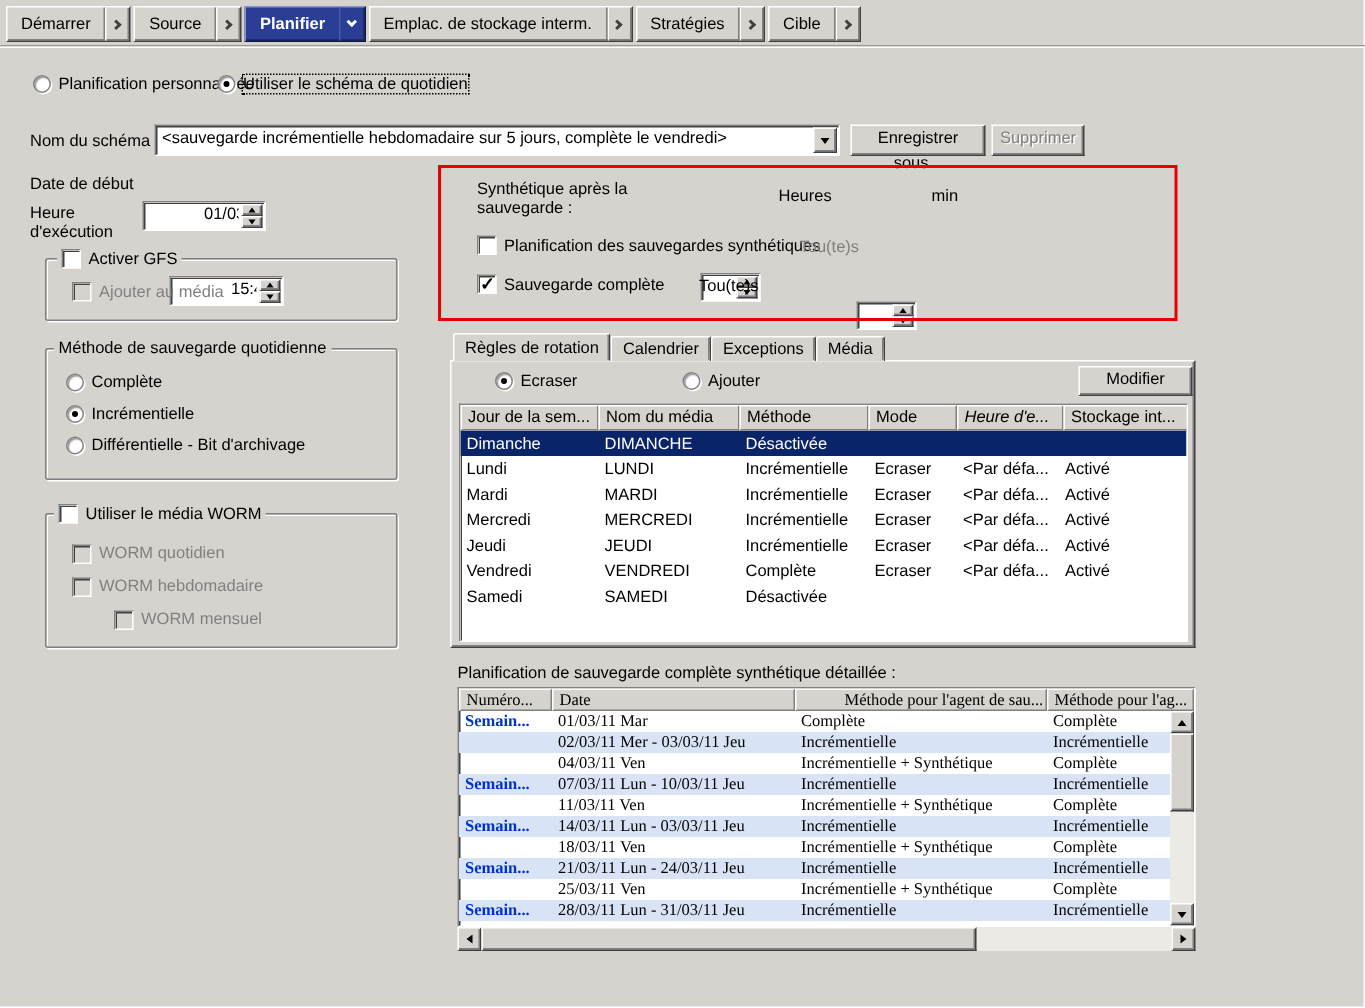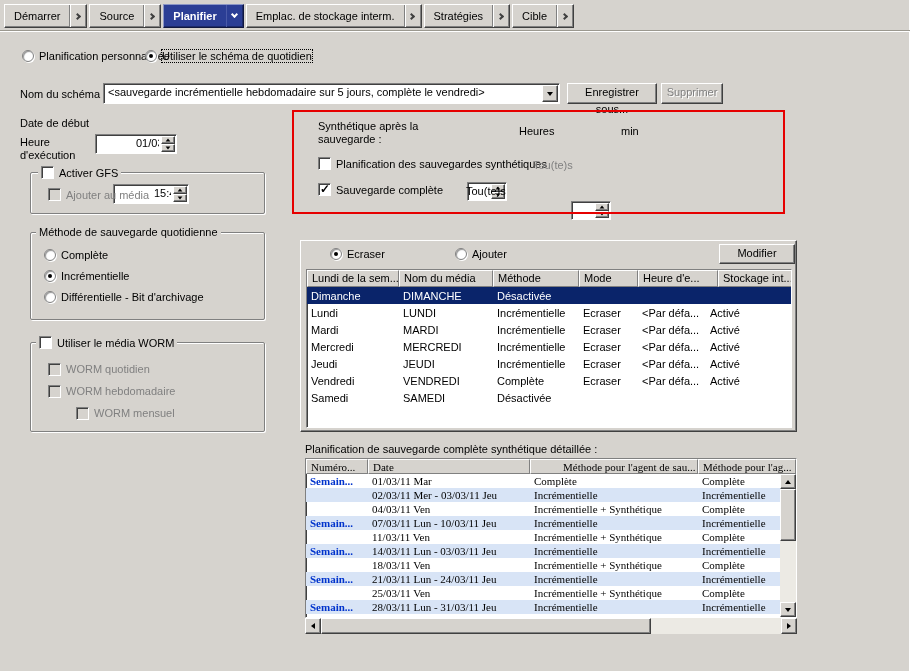--- a/index.html
+++ b/index.html
@@ -306,44 +306,62 @@
         <span class="cb disabled"></span>
         <span class="dis">WORM hebdomadaire</span>
       </div>
 
       <div class="ctl" style="height:22px;padding-left:28px;">
         <span class="cb disabled"></span>
         <span class="dis">WORM mensuel</span>
       </div>
     </div>
 
+  <div class="abs rtabs">
+
+      <div class="rtab rtab-active">
+        <span>Règles de rotation</span>
+      </div>
+
+      <div class="rtab">
+        <span>Calendrier</span>
+      </div>
+
+      <div class="rtab">
+        <span>Exceptions</span>
+      </div>
+
+      <div class="rtab">
+        <span>Média</span>
+      </div>
+    </div>
   <div class="abs raised panel" style="left:300px; top:240px; width:497px; height:192px;"></div>
 
   <div class="abs ctl" style="left:330px; top:248px; z-index:2;">
     <span class="radio on"></span>
     <span>Ecraser</span>
   </div>
   <div class="abs ctl" style="left:455px; top:248px; z-index:2;">
     <span class="radio"></span>
     <span>Ajouter</span>
   </div>
   <div class="abs btn raised" style="left:719px; top:244px; width:76px; height:20px; z-index:2;">Modifier</div>
 
   <div class="abs listview sunken" style="left:306px; top:269px; width:486px; height:159px; z-index:2; overflow:hidden;">
     <div class="thead" style="height:17px;">
 
-        <span class="hcell hc" style="width: 92px;">Lundi de la sem...</span>
+        <span class="hcell hc" style="width: 92px;">Jour de la sem...</span>
 
         <span class="hcell hc" style="width: 94px;">Nom du média</span>
 
         <span class="hcell hc" style="width: 86px;">Méthode</span>
 
         <span class="hcell hc" style="width: 59px;">Mode</span>
 
-        <span class="hcell hc" style="width: 80px;">Heure d'e...</span>
+        <span class="hcell hc" style="width: 71px; font-style: italic;">Heure d'e...</span>
 
         <span class="hcell hc" style="flex: 1 1 0%; min-width: 85px;">Stockage int...</span>
       </div>
     <div>
 
         <div class="rrow row-selected">
           <span class="rc0">Dimanche</span>
           <span class="rc1">DIMANCHE</span>
           <span class="rc2">Désactivée</span>
           <span class="rc3"></span>

